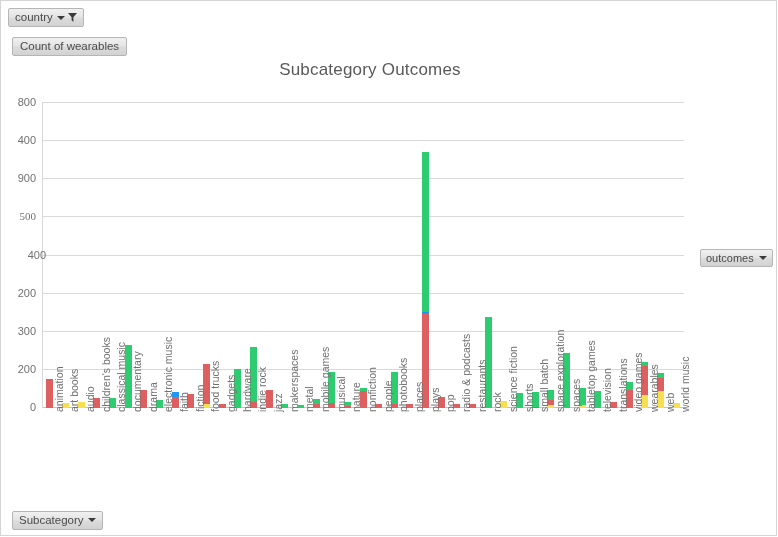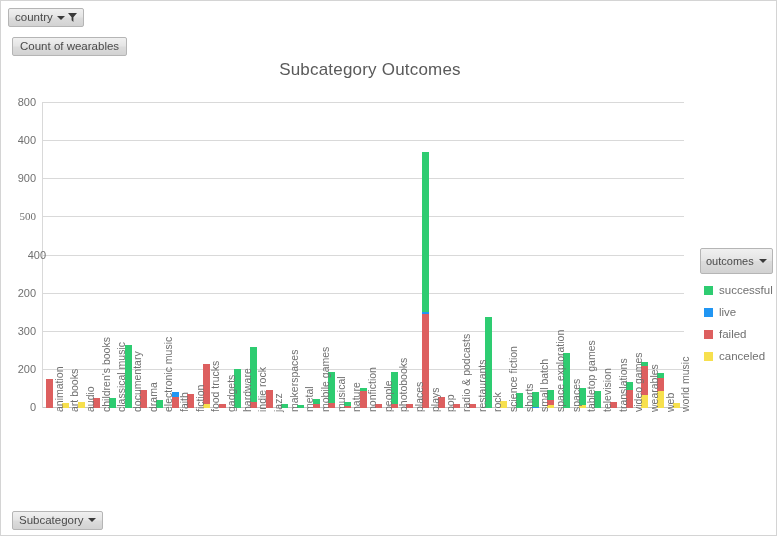--- a/index.html
+++ b/index.html
@@ -160,21 +160,21 @@
     position: absolute;
     left: 700px;
     top: 248px;
     width: 76px;
   }
   .legend-head {
     display: inline-flex;
     align-items: center;
     gap: 5px;
     height: 18px;
-    padding: 12px 5px;
+    padding: 4px 5px;
     background: linear-gradient(to bottom, #f0f0f0 0%, #e4e4e4 48%, #dcdcdc 52%, #d2d2d2 100%);
     border: 1px solid #b5b5b5;
     border-radius: 2px;
     font-size: 11px;
     color: #4a4a4a;
     cursor: pointer;
     box-sizing: border-box;
   }
   .legend-item {
     display: flex;
@@ -428,38 +428,20 @@
       <div class="xtick" style="left: 665px; top: 412px;">web</div>
       <div class="xtick" style="left: 680px; top: 412px;">world music</div>
     </div>
 </div>
 
 <div id="legend">
   <div class="legend-head">
     <span>outcomes</span>
     <span class="caret"></span>
   </div>
-  <div id="legend-items">
-      <div class="legend-item">
-        <span class="legend-swatch" style="background: rgb(46, 204, 113);"></span>
-        <span>successful</span>
-      </div>
-      <div class="legend-item">
-        <span class="legend-swatch" style="background: rgb(33, 150, 243);"></span>
-        <span>live</span>
-      </div>
-      <div class="legend-item">
-        <span class="legend-swatch" style="background: rgb(221, 95, 95);"></span>
-        <span>failed</span>
-      </div>
-      <div class="legend-item">
-        <span class="legend-swatch" style="background: rgb(247, 224, 78);"></span>
-        <span>canceled</span>
-      </div>
-    </div>
 </div>
 
 <div class="bottom-btn-wrap">
   <div class="pivot-btn">
     <span class="lbl">Subcategory</span>
     <span class="caret"></span>
   </div>
 </div>
 
 </body></html>

